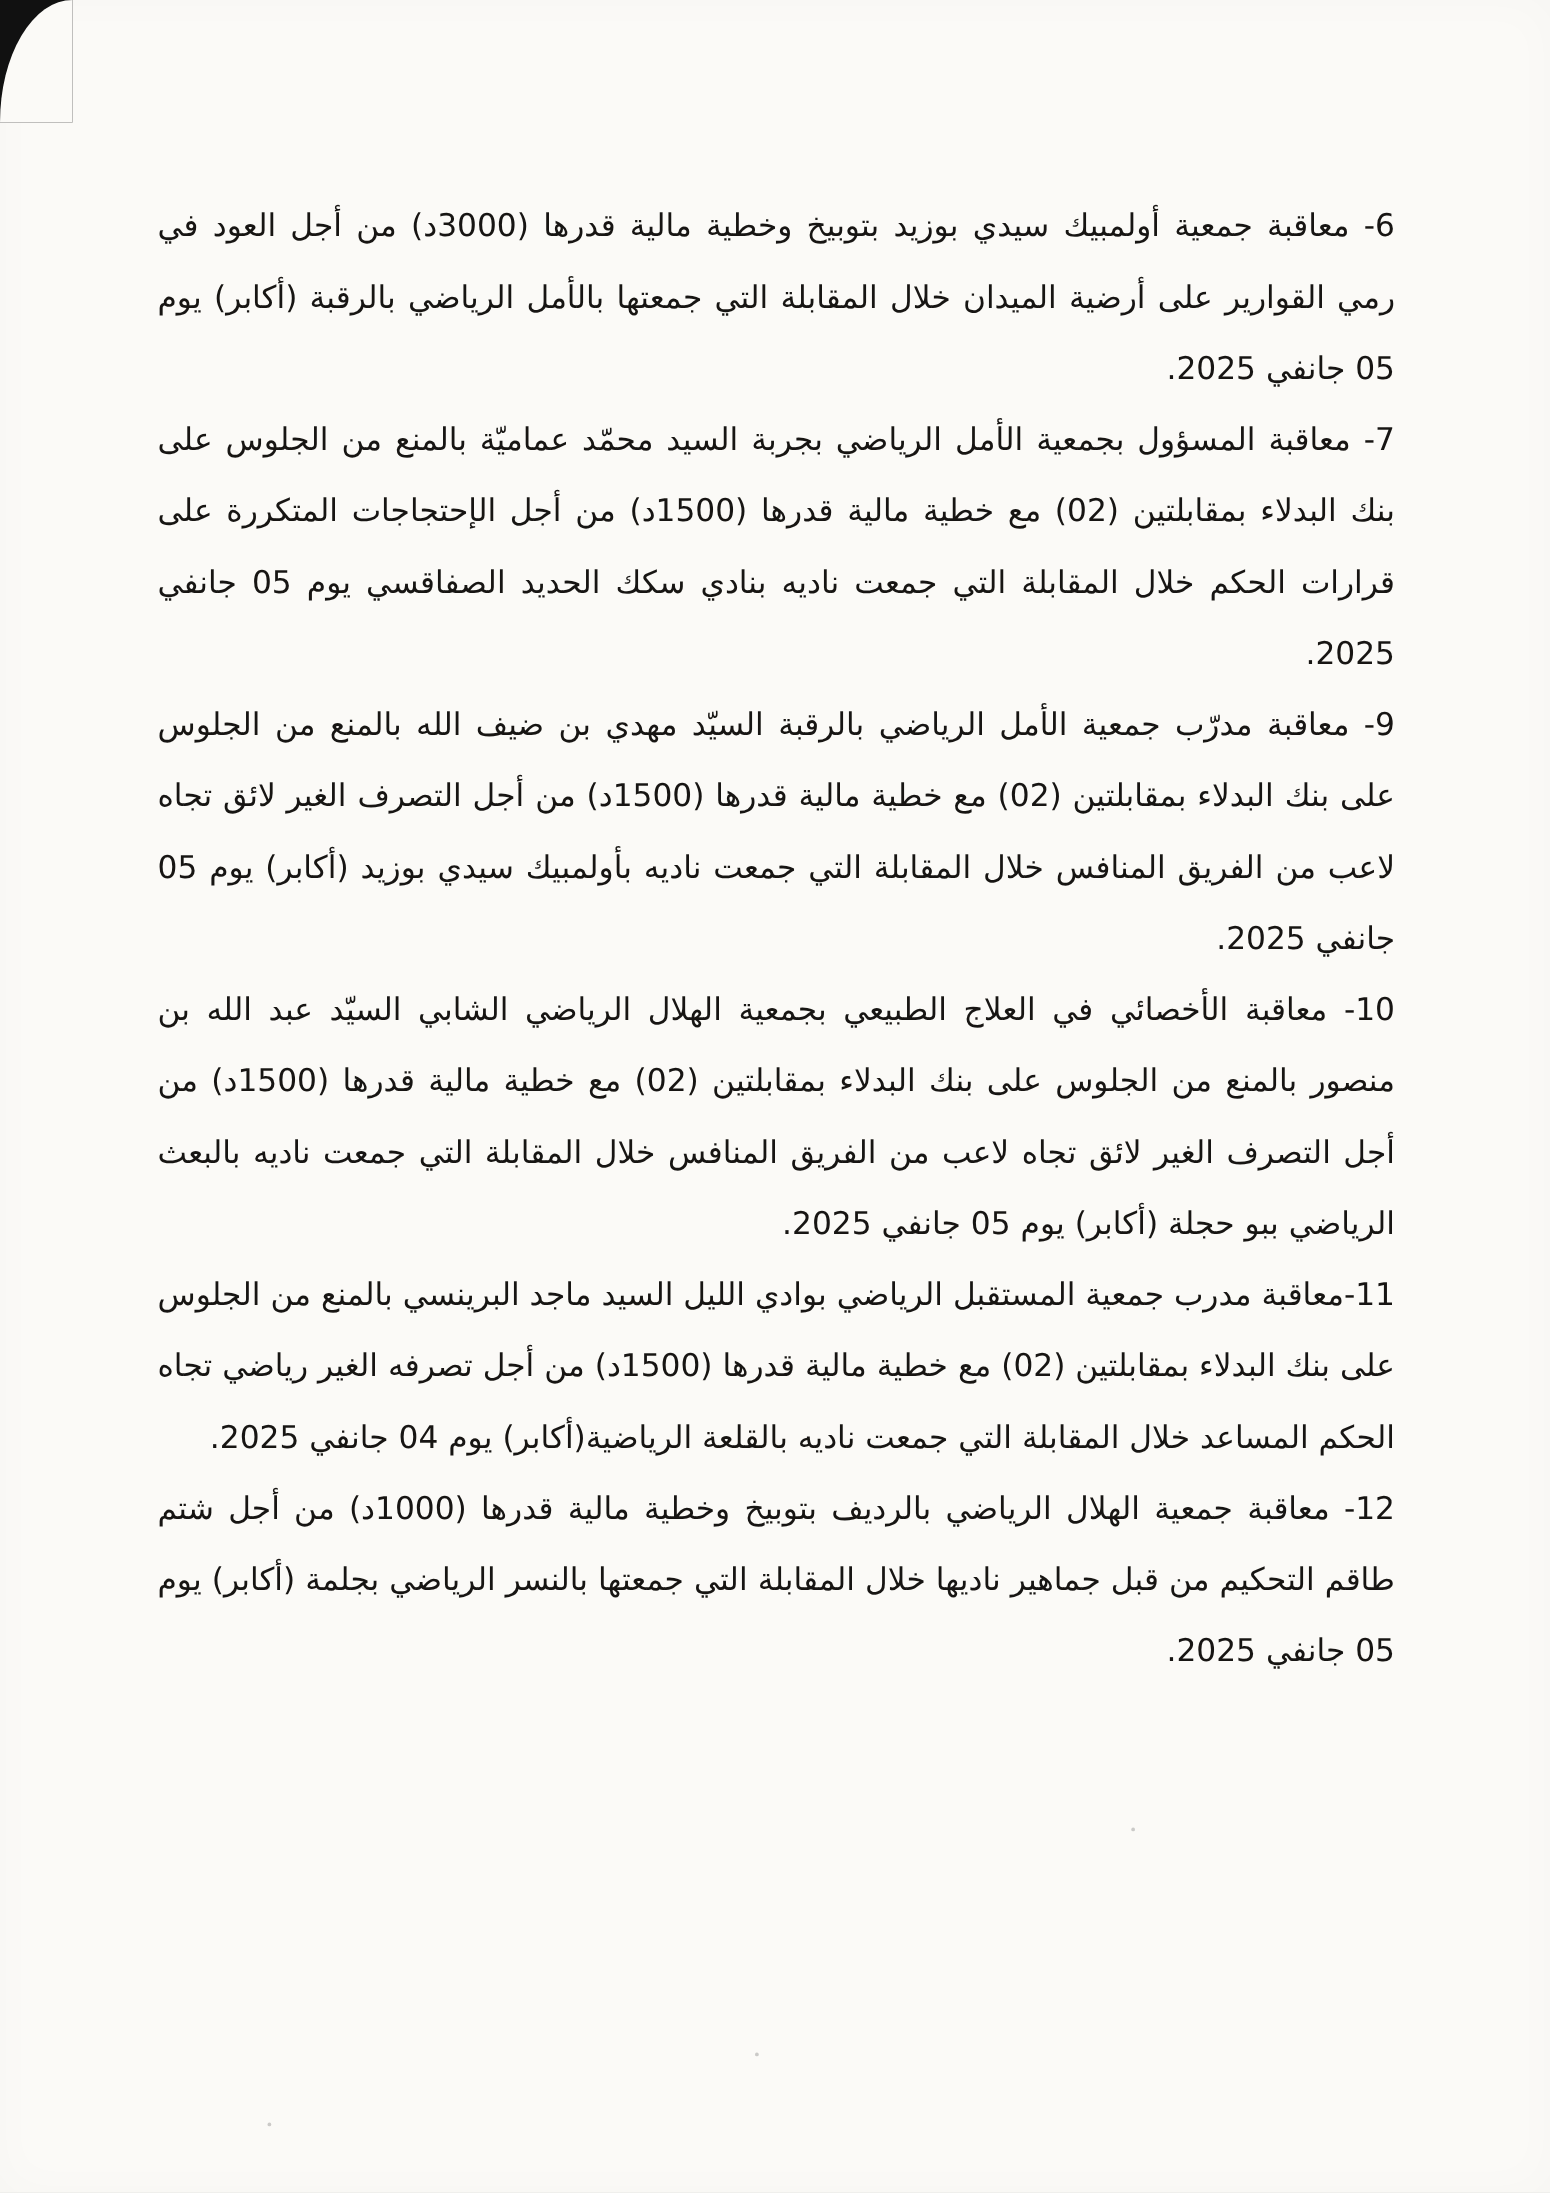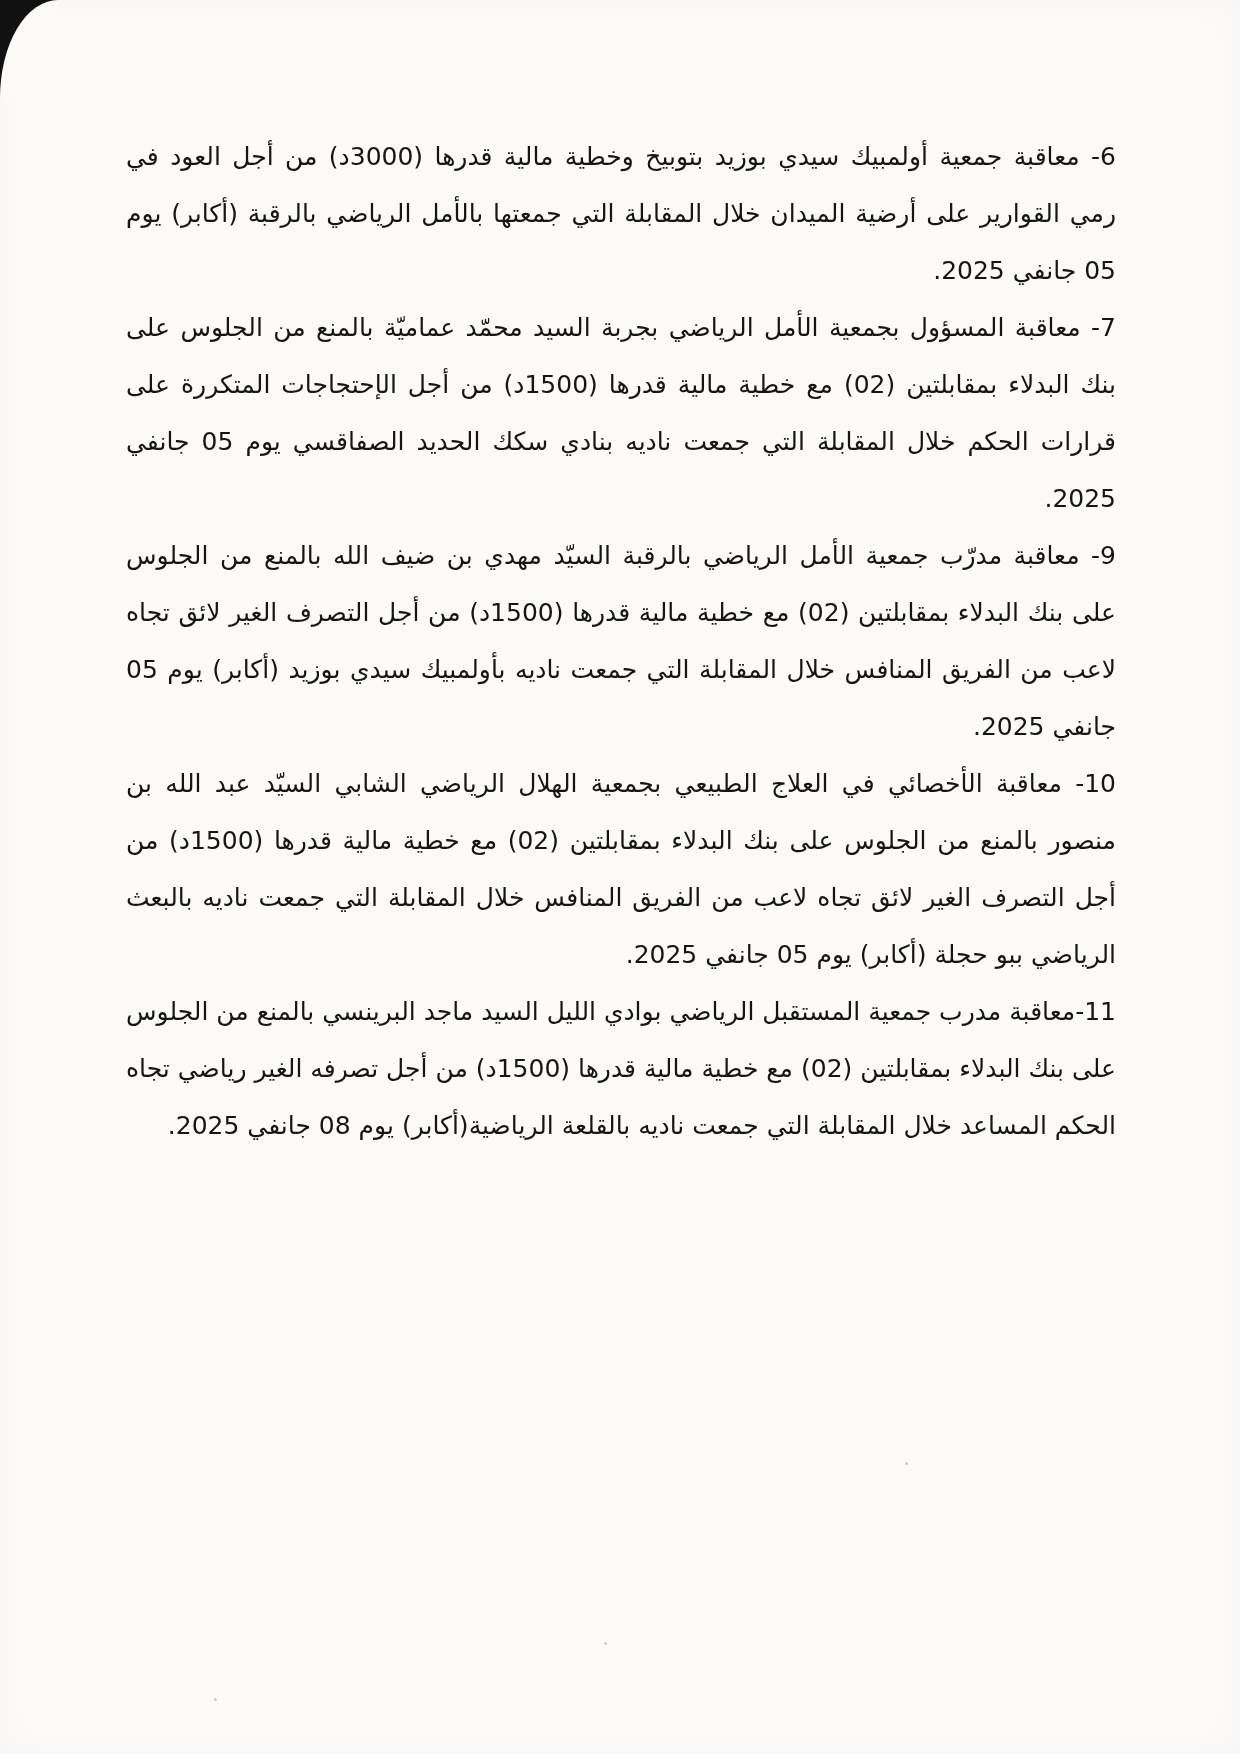--- a/index.html
+++ b/index.html
@@ -34,21 +34,21 @@
   }
   .scan-speck {
     position: absolute;
     width: 3px;
     height: 3px;
     border-radius: 50%;
     background: rgba(60,60,60,0.25);
   }
   .text-block {
     position: absolute;
-    top: 128px;
+    top: 152px;
     right: 124px;
     width: 990px;
     direction: rtl;
     color: #171513;
     font-size: 25px;
     line-height: 57px;
     letter-spacing: 0.2px;
   }
   .sanction-item {
     margin: 0;
@@ -67,16 +67,17 @@
 
   <div class="scan-speck" style="left:214px; top:1698px;"></div>
   <div class="scan-speck" style="left:604px; top:1642px;"></div>
   <div class="scan-speck" style="left:905px; top:1462px;"></div>
 
   <div class="text-block" dir="rtl">
     <p class="sanction-item">6- معاقبة جمعية أولمبيك سيدي بوزيد بتوبيخ وخطية مالية قدرها (3000د) من أجل العود في رمي القوارير على أرضية الميدان خلال المقابلة التي جمعتها بالأمل الرياضي بالرقبة (أكابر) يوم 05 جانفي 2025.</p>
     <p class="sanction-item">7- معاقبة المسؤول بجمعية الأمل الرياضي بجربة السيد محمّد عماميّة بالمنع من الجلوس على بنك البدلاء بمقابلتين (02) مع خطية مالية قدرها (1500د) من أجل الإحتجاجات المتكررة على قرارات الحكم خلال المقابلة التي جمعت ناديه بنادي سكك الحديد الصفاقسي يوم 05 جانفي 2025.</p>
     <p class="sanction-item">9- معاقبة مدرّب جمعية الأمل الرياضي بالرقبة السيّد مهدي بن ضيف الله بالمنع من الجلوس على بنك البدلاء بمقابلتين (02) مع خطية مالية قدرها (1500د) من أجل التصرف الغير لائق تجاه لاعب من الفريق المنافس خلال المقابلة التي جمعت ناديه بأولمبيك سيدي بوزيد (أكابر) يوم 05 جانفي 2025.</p>
     <p class="sanction-item">10- معاقبة الأخصائي في العلاج الطبيعي بجمعية الهلال الرياضي الشابي السيّد عبد الله بن منصور بالمنع من الجلوس على بنك البدلاء بمقابلتين (02) مع خطية مالية قدرها (1500د) من أجل التصرف الغير لائق تجاه لاعب من الفريق المنافس خلال المقابلة التي جمعت ناديه بالبعث الرياضي ببو حجلة (أكابر) يوم 05 جانفي 2025.</p>
-    <p class="sanction-item">11-معاقبة مدرب جمعية المستقبل الرياضي بوادي الليل السيد ماجد البرينسي بالمنع من الجلوس على بنك البدلاء بمقابلتين (02) مع خطية مالية قدرها (1500د) من أجل تصرفه الغير رياضي تجاه الحكم المساعد خلال المقابلة التي جمعت ناديه بالقلعة الرياضية(أكابر) يوم 08 جانفي 2025.</p>
+    <p class="sanction-item">11-معاقبة مدرب جمعية المستقبل الرياضي بوادي الليل السيد ماجد البرينسي بالمنع من الجلوس على بنك البدلاء بمقابلتين (02) مع خطية مالية قدرها (1500د) من أجل تصرفه الغير رياضي تجاه الحكم المساعد خلال المقابلة التي جمعت ناديه بالقلعة الرياضية(أكابر) يوم 04 جانفي 2025.</p>
+    <p class="sanction-item">12- معاقبة جمعية الهلال الرياضي بالرديف بتوبيخ وخطية مالية قدرها (1000د) من أجل شتم طاقم التحكيم من قبل جماهير ناديها خلال المقابلة التي جمعتها بالنسر الرياضي بجلمة (أكابر) يوم 05 جانفي 2025.</p>
   </div>
 
 </div>
 
 </body></html>

